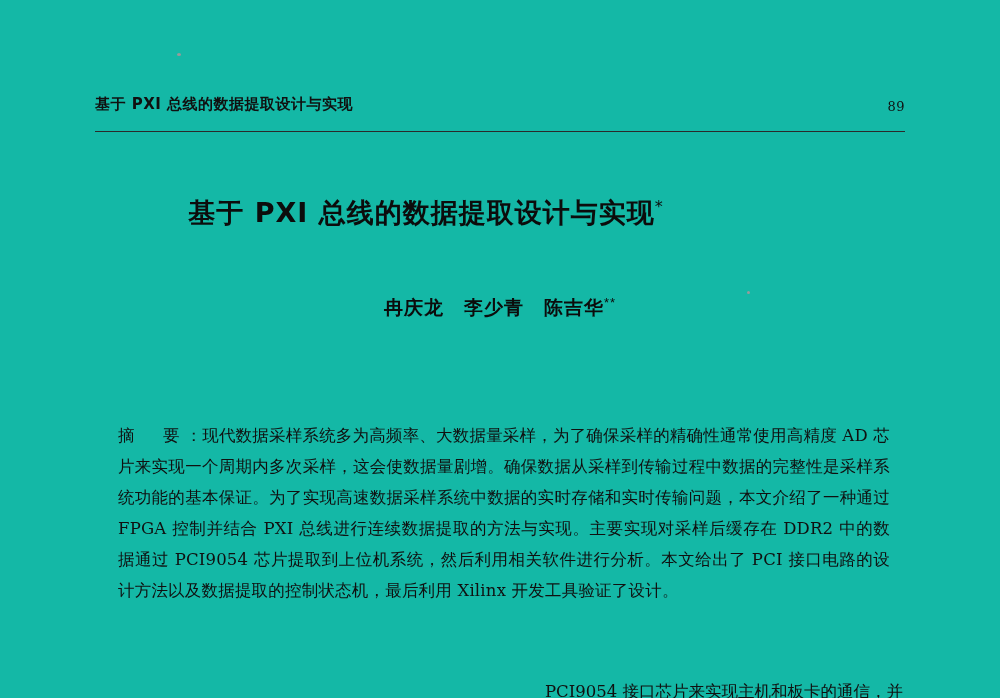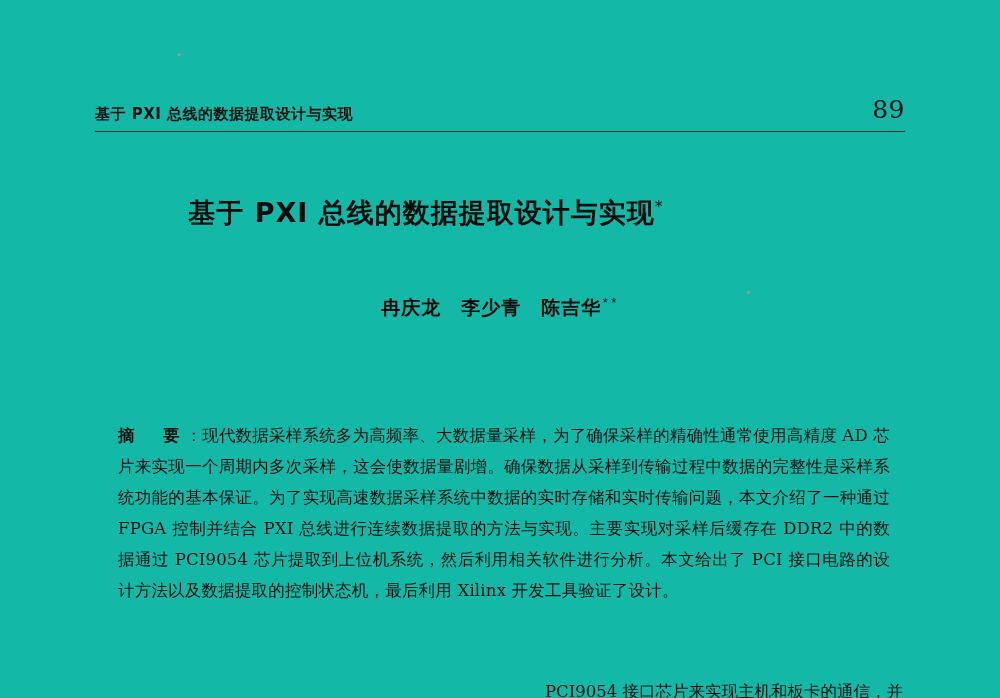--- a/index.html
+++ b/index.html
@@ -35,21 +35,21 @@
     letter-spacing: 0.5px;
   }
   .runhead .title {
     font-family: "DejaVu Sans", "Liberation Sans", sans-serif;
     font-size: 15px;
     font-weight: bold;
     color: #101010;
   }
   .runhead .pageno {
     font-family: "DejaVu Serif", "Liberation Serif", serif;
-    font-size: 25px;
+    font-size: 13px;
     font-weight: normal;
     color: #101010;
   }
   .rule {
     position: absolute;
     left: 95px;
     top: 131px;
     width: 810px;
     height: 1px;
     background: #2a2a2a;
@@ -80,21 +80,21 @@
     vertical-align: super;
     font-weight: normal;
   }
 
   .authors {
     position: absolute;
     top: 295px;
     left: 0;
     width: 1000px;
     text-align: center;
-    font-family: Liberation Mono, monospace;
+    font-family: Liberation Sans, sans-serif;
     font-size: 19px;
     font-weight: bold;
     letter-spacing: 1px;
     color: #0c0c0c;
   }
   .authors .star2 {
     font-size: 13px;
     vertical-align: super;
     font-weight: normal;
   }
@@ -116,21 +116,21 @@
     left: 118px;
     top: 420px;
     width: 772px;
     font-size: 16.5px;
     line-height: 31px;
     text-align: justify;
     color: #101010;
     letter-spacing: 0.2px;
   }
   .abstract .lbl {
-    font-weight: bold;
+    font-weight: normal;
     letter-spacing: 6px;
   }
   .keywords {
     position: absolute;
     left: 155px;
     top: 625px;
     width: 740px;
     font-size: 15px;
     color: #101010;
     letter-spacing: 0.2px;

